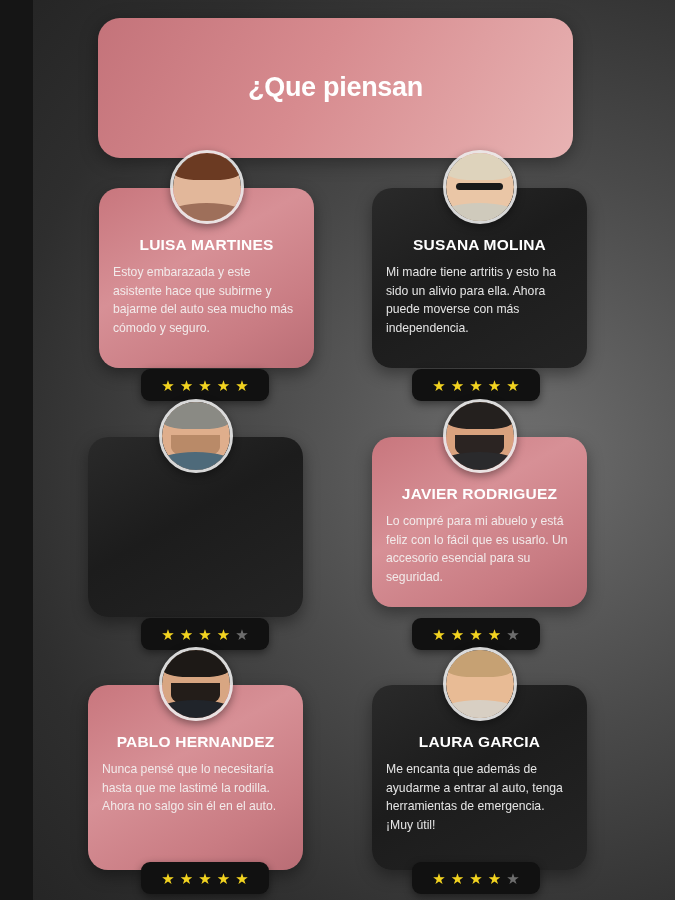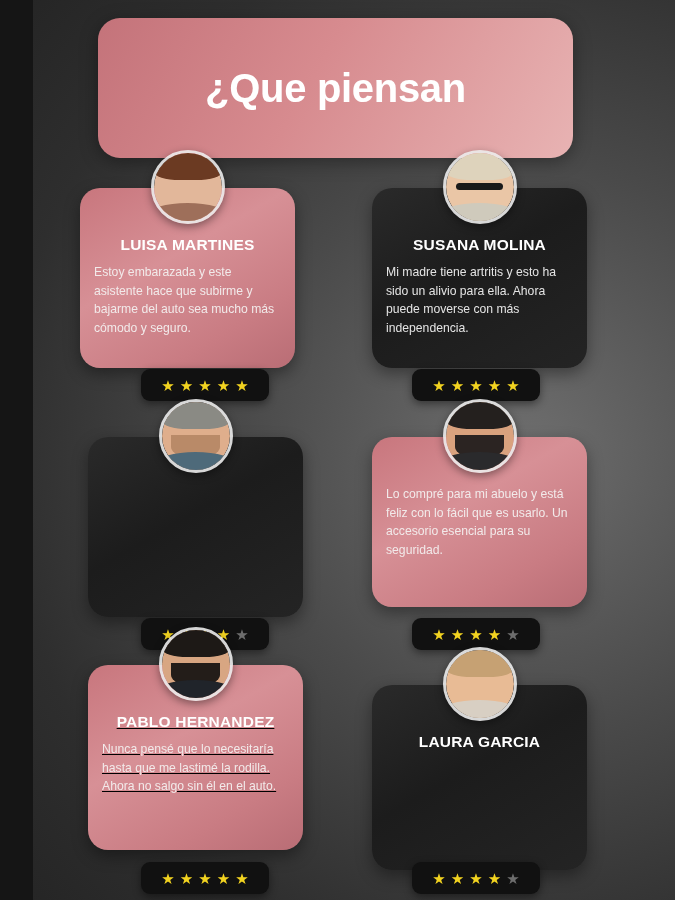--- a/index.html
+++ b/index.html
@@ -39,21 +39,21 @@
     height: 140px;
     border-radius: 22px;
     background: linear-gradient(120deg, #c4737a 0%, #d78b8f 45%, #e8b3b3 100%);
     display: flex;
     align-items: center;
     justify-content: center;
     box-shadow: 0 4px 18px rgba(0,0,0,0.35);
   }
   .header h1 {
     color: #ffffff;
-    font-size: 40px;
+    font-size: 27px;
     font-weight: 700;
     line-height: 1.32;
     text-align: right;
     letter-spacing: -0.3px;
   }
 
   
   .card {
     position: absolute;
     width: 215px;
@@ -149,25 +149,25 @@
     box-shadow: 0 3px 8px rgba(0,0,0,0.45);
   }
   .stars .star {
     font-size: 15px;
     line-height: 1;
     color: #f2d320;
   }
   .stars .star.off { color: #6d6d6d; }
 
   
-  #card-1 { left: 80px;  top: 188px; height: 180px; }
+  #card-1 { left: 99px;  top: 188px; height: 180px; }
   #card-2 { left: 372px; top: 188px; height: 180px; }
   #card-3 { left: 88px;  top: 437px; height: 180px; }
   #card-4 { left: 372px; top: 437px; height: 170px; }
-  #card-5 { left: 88px;  top: 665px; height: 185px; text-decoration: underline; }
+  #card-5 { left: 88px;  top: 685px; height: 185px; }
   #card-6 { left: 372px; top: 685px; height: 185px; }
 
   #stars-1 { left: 141px; top: 369px; }
   #stars-2 { left: 412px; top: 369px; }
   #stars-3 { left: 141px; top: 618px; }
   #stars-4 { left: 412px; top: 618px; }
   #stars-5 { left: 141px; top: 862px; }
   #stars-6 { left: 412px; top: 862px; }
 </style>
 </head>
@@ -232,20 +232,21 @@
     <span class="star off">★</span>
   </div>
 
   <div class="card pink" id="card-4">
     <div class="avatar">
       <div class="face" style="background:#d9a27e"></div>
       <div class="hair" style="background:#24201e"></div>
       <div class="beard" style="background:#2b2422"></div>
       <div class="shoulders" style="background:#2a2a2c"></div>
     </div>
+    <div class="name">JAVIER RODRIGUEZ</div>
     <div class="quote">Lo compré para mi abuelo y está feliz con lo fácil que es usarlo. Un accesorio esencial para su seguridad.</div>
   </div>
   <div class="stars" id="stars-4">
     <span class="star">★</span>
     <span class="star">★</span>
     <span class="star">★</span>
     <span class="star">★</span>
     <span class="star off">★</span>
   </div>
 
@@ -267,20 +268,21 @@
     <span class="star">★</span>
   </div>
 
   <div class="card dark" id="card-6">
     <div class="avatar">
       <div class="face" style="background:#e8bb95"></div>
       <div class="hair" style="background:#c6a173"></div>
       <div class="shoulders" style="background:#d8cfc3"></div>
     </div>
     <div class="name">LAURA GARCIA</div>
+    <div class="quote">Me encanta que además de ayudarme a entrar al auto, tenga herramientas de emergencia. ¡Muy útil!</div>
   </div>
   <div class="stars" id="stars-6">
     <span class="star">★</span>
     <span class="star">★</span>
     <span class="star">★</span>
     <span class="star">★</span>
     <span class="star off">★</span>
   </div>
 
 </div>

